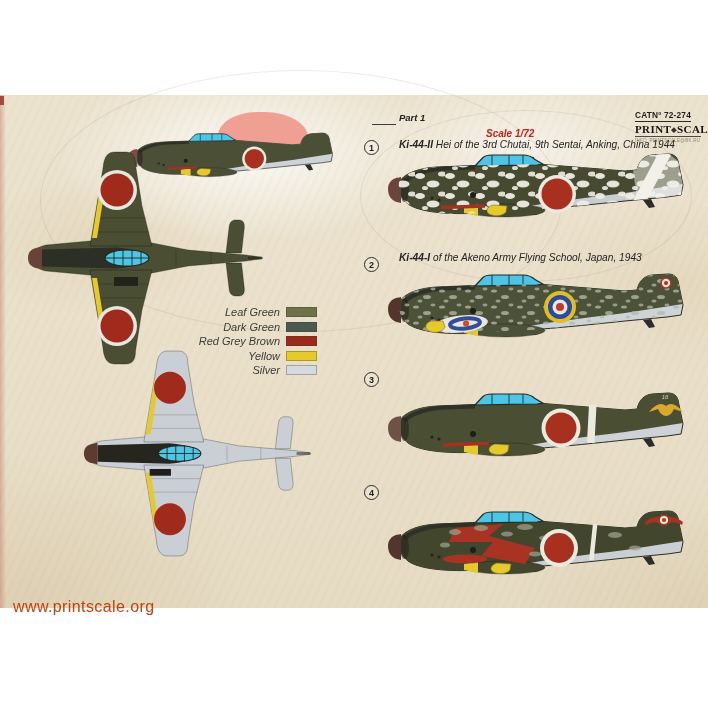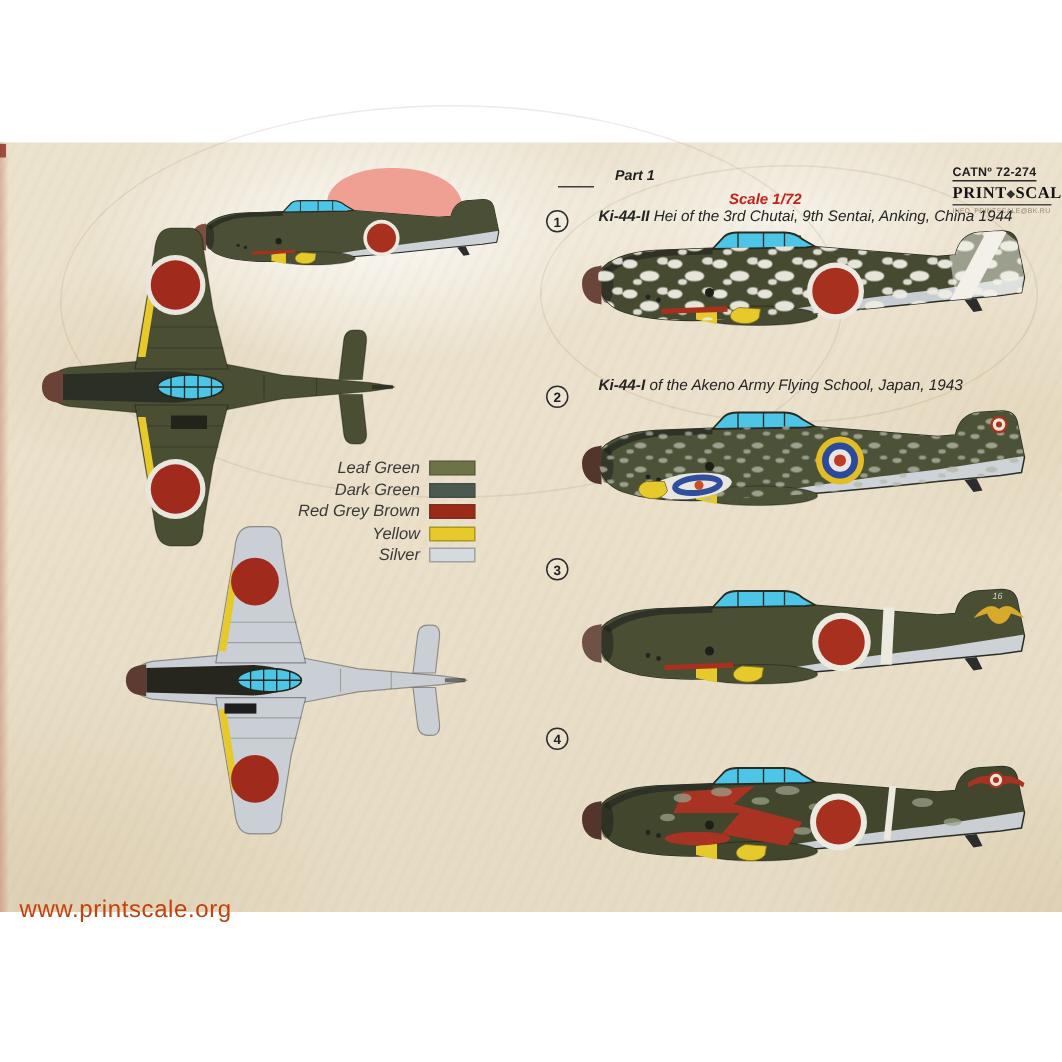--- a/index.html
+++ b/index.html
@@ -21,21 +21,21 @@
   .crease{position:absolute;border:1px solid rgba(140,120,90,.15);border-radius:50%;}
   .edge-mark{position:absolute;left:0;top:96px;width:4px;height:9px;background:#8c2f1f;opacity:.8;}
   .flag-disc{position:absolute;left:218px;top:112px;width:90px;height:52px;background:#efa093;
       border-radius:48% 52% 55% 45%;}
   .abs{position:absolute;}
   
   .title-row{position:absolute;left:372px;top:112px;display:flex;align-items:flex-end;}
   .title{color:#c0241a;font-weight:bold;font-style:italic;font-size:12px;letter-spacing:-.1px;
       border-bottom:1.6px solid #3c3c38;padding-bottom:2px;}
   .title-rule{width:24px;border-bottom:1.6px solid #3c3c38;height:12px;}
-  .part{color:#1e1e1e;font-weight:bold;font-style:italic;font-size:9.5px;margin-left:14px;padding-bottom:2px;}
+  .part{color:#1e1e1e;font-weight:bold;font-style:italic;font-size:9.5px;margin-left:3px;padding-bottom:2px;}
   .scale{position:absolute;left:486px;top:128px;color:#c0241a;font-weight:bold;font-style:italic;
       font-size:10px;border-bottom:1.4px solid #3c3c38;padding-bottom:18px;}
   .brand-box{position:absolute;right:7px;top:104px;text-align:left;width:66px;margin-left:24px;}
   .catn{font-size:8.3px;font-weight:bold;color:#1d1d1d;letter-spacing:.2px;
       border-bottom:1.4px solid #2a2a2a;padding-bottom:1px;display:inline-block;}
   .brand{font-family:"Liberation Serif", serif;font-weight:bold;font-size:11px;color:#141414;
       letter-spacing:.4px;border-bottom:1px solid #4a4a4a;padding-bottom:1px;margin-top:1px;}
   .brand .diamond{font-size:7px;position:relative;top:-1px;color:#30302c;}
   .contact{font-size:4.6px;color:#97876d;letter-spacing:.2px;margin-top:1px;}
   

